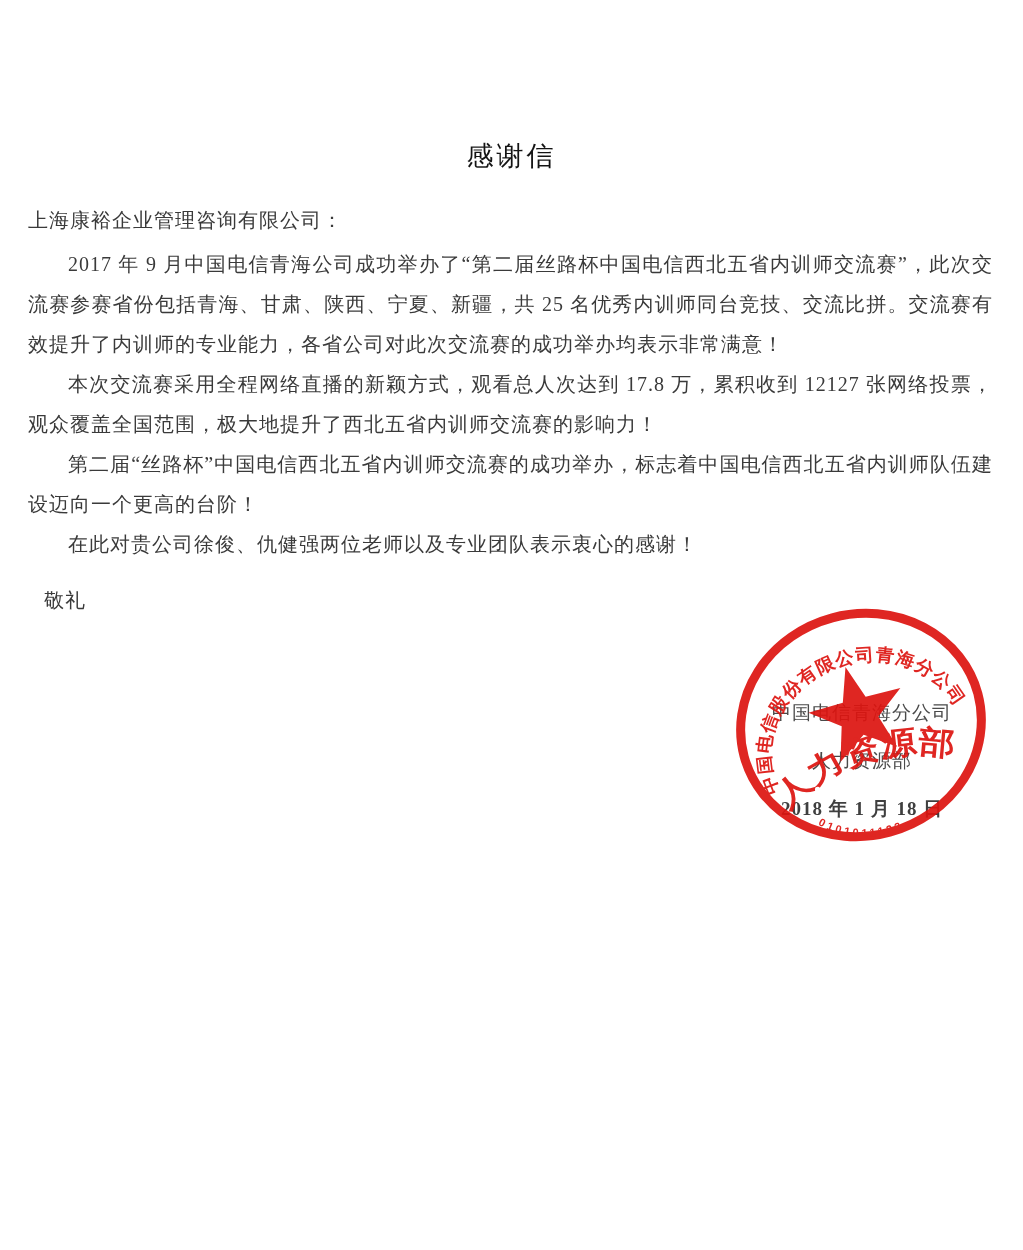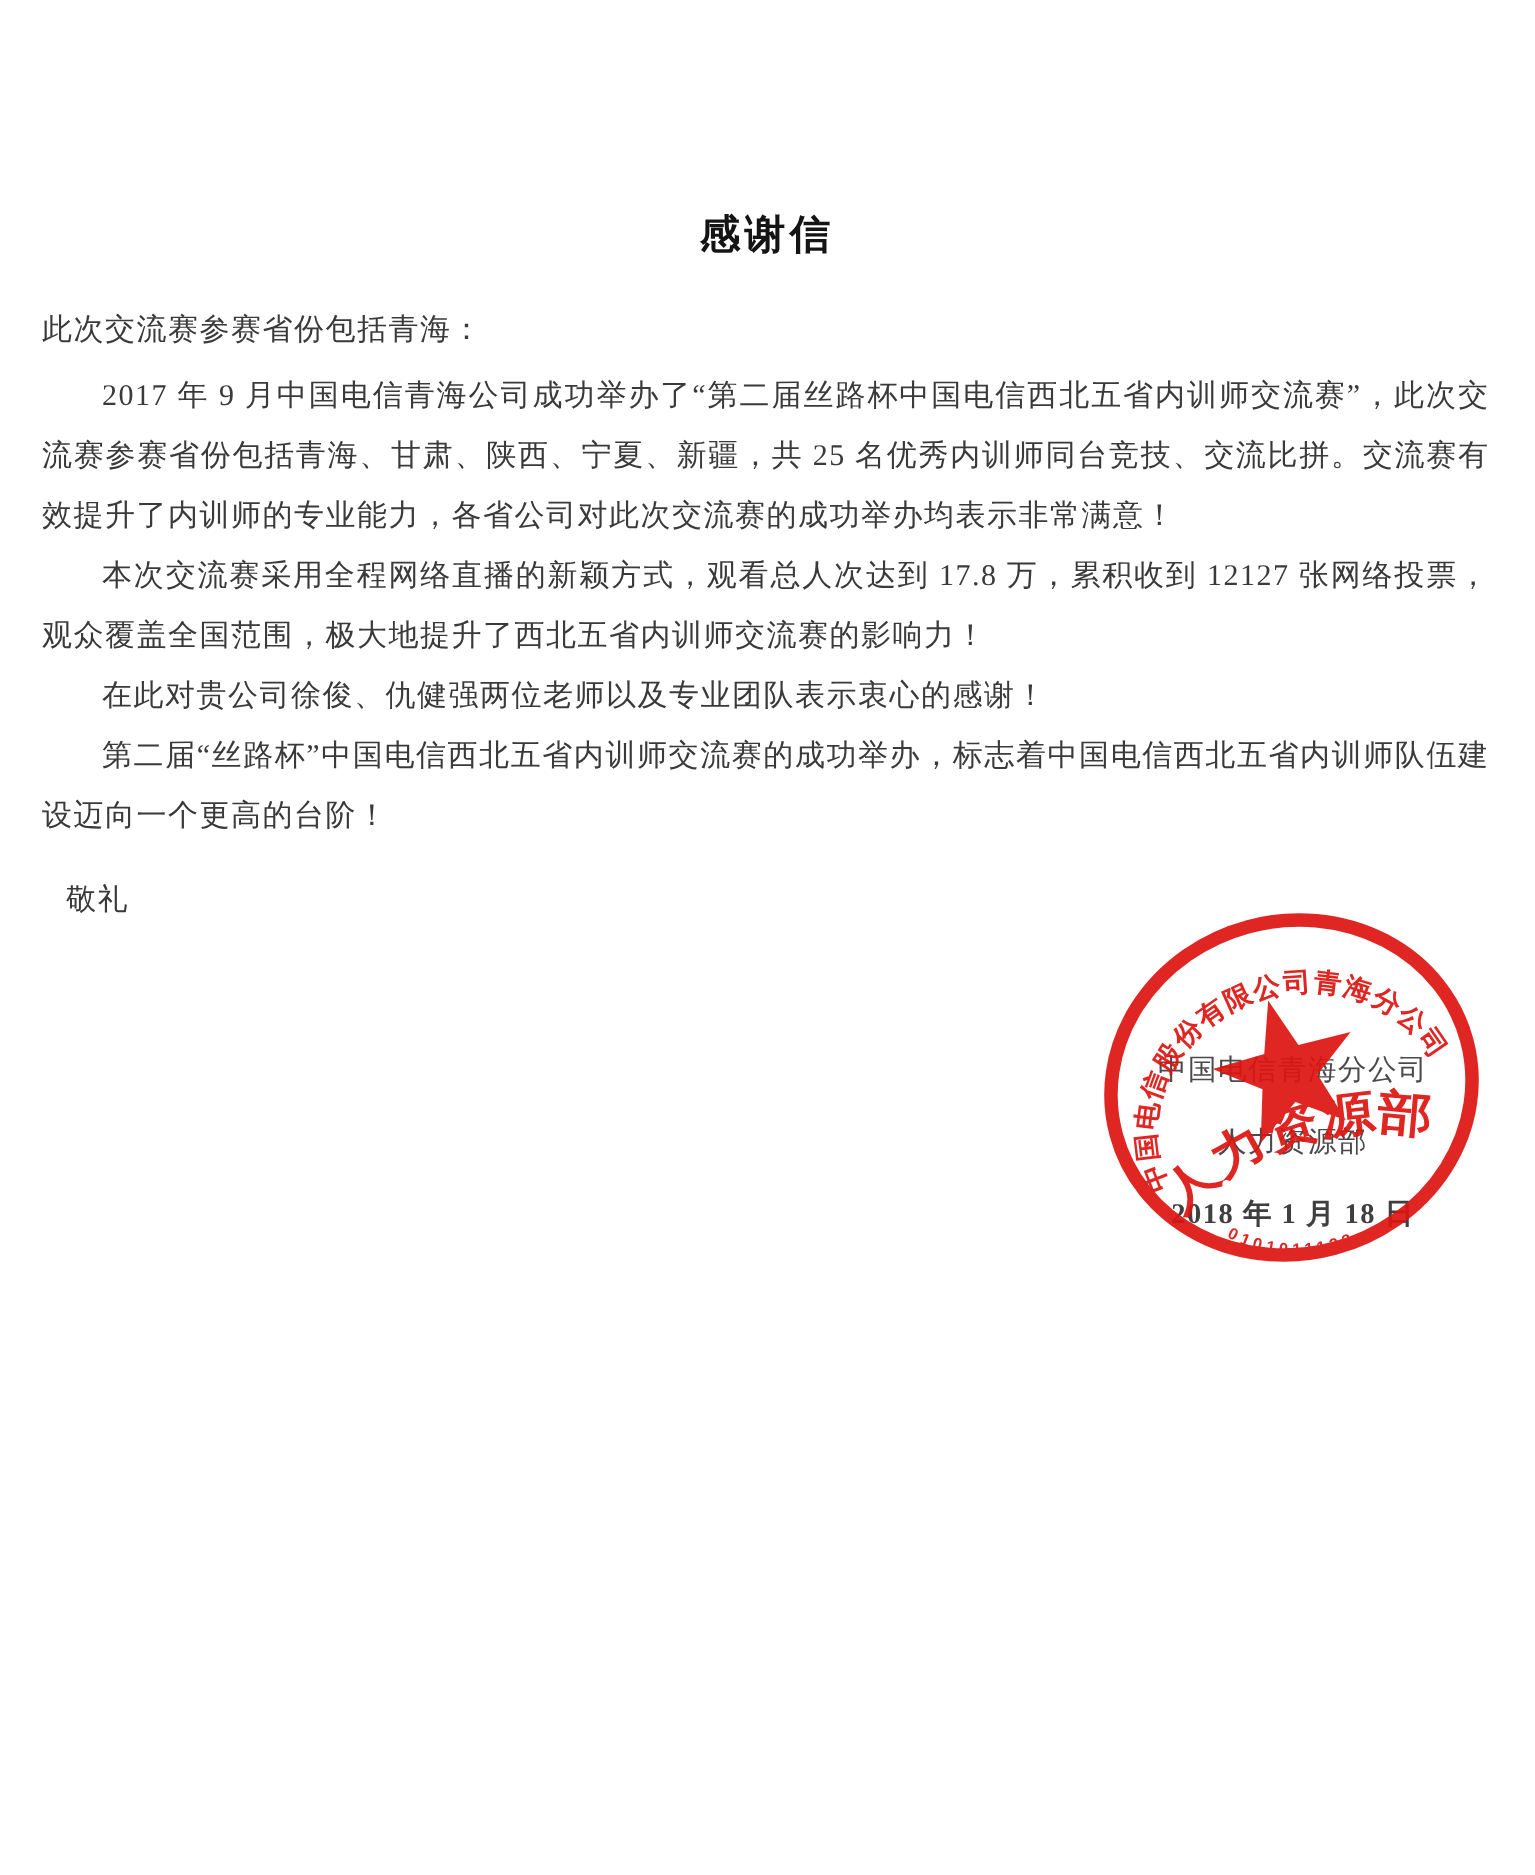--- a/index.html
+++ b/index.html
@@ -10,21 +10,21 @@
     font-family:"Liberation Serif","DejaVu Serif",serif;
     color:#3a3a3a;
     overflow:hidden;
   }
   .title{
     margin:0;
     padding-top:138px;
     text-align:center;
     font-family:"Liberation Sans","DejaVu Sans",sans-serif;
     font-size:27px;
-    font-weight:bold;
+    font-weight:normal;
     color:#141414;
     letter-spacing:3px;
   }
   .content{
     margin:26px 30px 0 28px;
     font-size:20px;
     line-height:40px;
     text-align:justify;
     letter-spacing:1px;
   }
@@ -51,25 +51,25 @@
   .stamp svg{width:100%;height:100%;}
 </style>
 </head>
 <body>
 
 <div class="page">
 
   <h1 class="title">感谢信</h1>
 
   <div class="content">
-    <p class="salutation">此次交流赛参赛省份包括青海：</p>
+    <p class="salutation">上海康裕企业管理咨询有限公司：</p>
     <p class="para">2017 年 9 月中国电信青海公司成功举办了“第二届丝路杯中国电信西北五省内训师交流赛”，此次交流赛参赛省份包括青海、甘肃、陕西、宁夏、新疆，共 25 名优秀内训师同台竞技、交流比拼。交流赛有效提升了内训师的专业能力，各省公司对此次交流赛的成功举办均表示非常满意！</p>
     <p class="para">本次交流赛采用全程网络直播的新颖方式，观看总人次达到 17.8 万，累积收到 12127 张网络投票，观众覆盖全国范围，极大地提升了西北五省内训师交流赛的影响力！</p>
+    <p class="para">第二届“丝路杯”中国电信西北五省内训师交流赛的成功举办，标志着中国电信西北五省内训师队伍建设迈向一个更高的台阶！</p>
     <p class="para">在此对贵公司徐俊、仇健强两位老师以及专业团队表示衷心的感谢！</p>
-    <p class="para">第二届“丝路杯”中国电信西北五省内训师交流赛的成功举办，标志着中国电信西北五省内训师队伍建设迈向一个更高的台阶！</p>
     <p class="closing-jingli">敬礼</p>
   </div>
 
   <div class="signature">
     <p class="sig-line">中国电信青海分公司</p>
     <p class="sig-line">人力资源部</p>
     <p class="sig-line sig-date">2018 年 1 月 18 日</p>
   </div>
 
   <div class="stamp">

